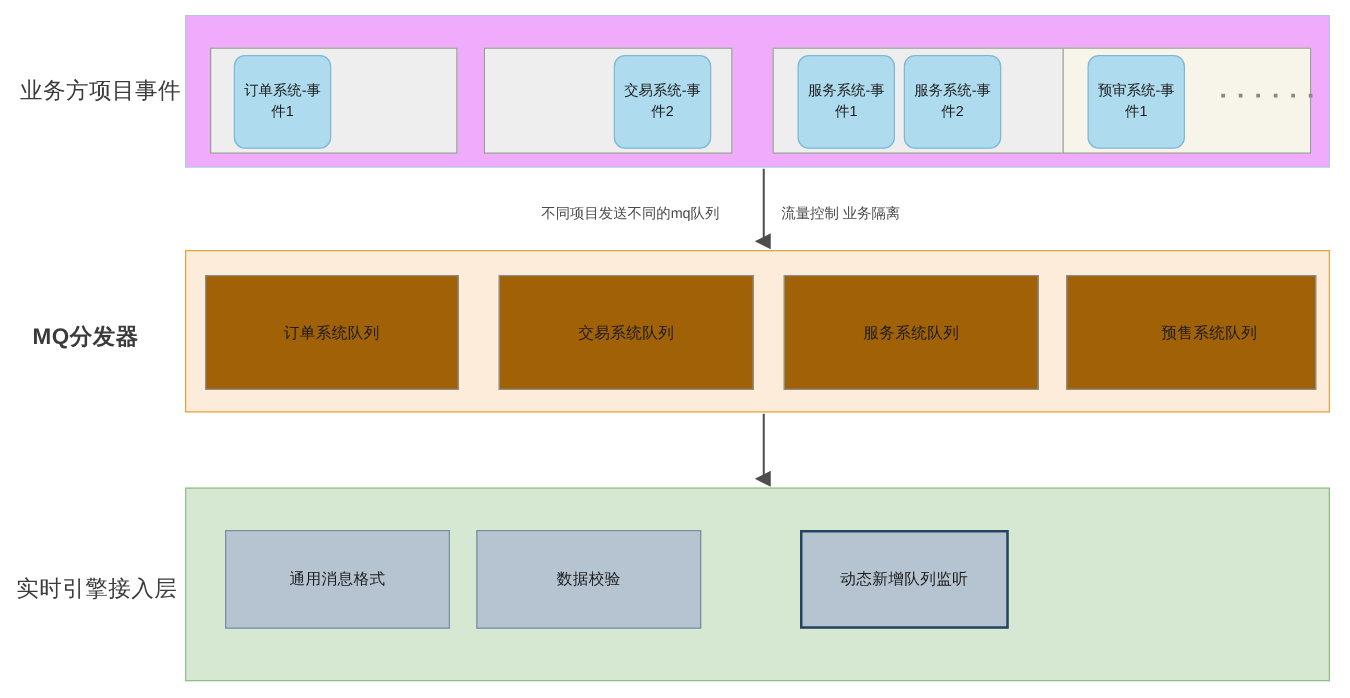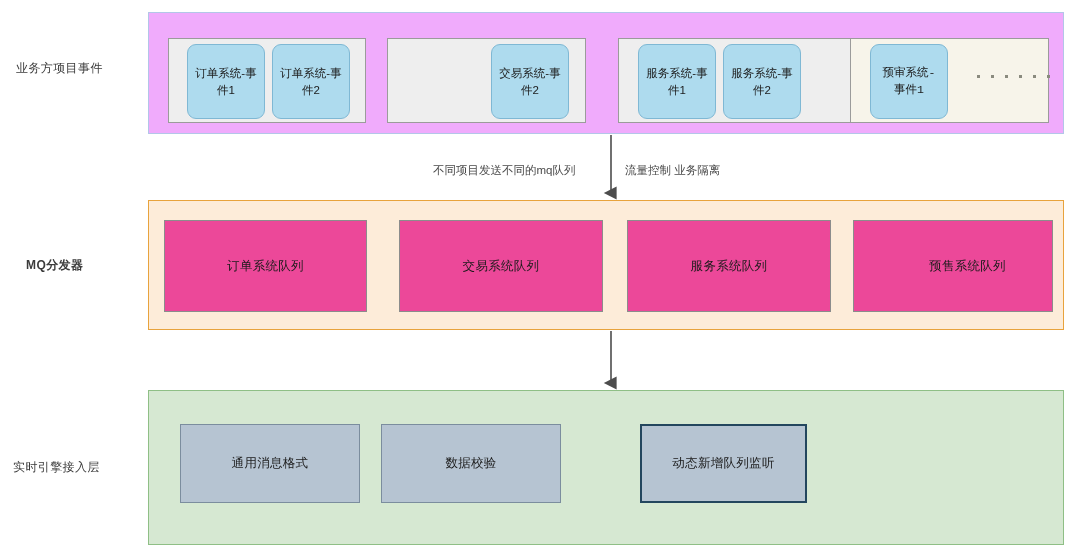--- a/index.html
+++ b/index.html
@@ -18,21 +18,21 @@
   #diagram {
     position: absolute;
     left: 0; top: 0;
     width: 1080px;
     height: 558px;
   }
 
   
   .row-label {
     position: absolute;
-    font-size: 12px;
+    font-size: 18px;
     color: #3b3b3b;
     letter-spacing: .4px;
     white-space: nowrap;
     text-align: right;
   }
   .row-label.r1 { left: 16px; top: 60px; }
   .row-label.r2 { left: 26px; top: 257px; font-weight: bold; }
   .row-label.r3 { left: 13px; top: 459px; }
 
   
@@ -112,21 +112,21 @@
     height: 3px;
     background: #8a8a7e;
   }
 
   
   .queue-box {
     position: absolute;
     box-sizing: border-box;
     top: 220px;
     height: 92px;
-    background: #ec4899;
+    background: #a16207;
     border: 1px solid #8c8c8c;
     display: flex;
     align-items: center;
     justify-content: center;
     font-size: 12.5px;
     color: #1b1b1b;
     letter-spacing: .3px;
   }
 
   
@@ -174,40 +174,39 @@
 
   <div class="row-label r1">业务方项目事件</div>
   <div class="row-label r2">MQ分发器</div>
   <div class="row-label r3">实时引擎接入层</div>
 
   <div class="band events">
 
     <div class="group" style="left:19px; width:198px;">
       <div class="inner">
         <div class="event-card" style="left:18px;">订单系统-事件1</div>
-        <div class="event-card" style="left:103px;">订单系统-事件2</div>
       </div>
     </div>
 
     <div class="group" style="left:238px; width:199px;">
       <div class="inner">
         <div class="event-card" style="left:103px;">交易系统-事件2</div>
       </div>
     </div>
 
     <div class="group" style="left:469px; width:242px;">
       <div class="inner">
         <div class="event-card" style="left:19px;">服务系统-事件1</div>
         <div class="event-card" style="left:104px;">服务系统-事件2</div>
       </div>
     </div>
 
     <div class="group cream" style="left:701px; width:199px;">
       <div class="inner">
-        <div class="event-card" style="left:19px;font-family:Liberation Mono, monospace;">预审系统-事件1</div>
+        <div class="event-card" style="left:19px;">预审系统-事件1</div>
         <div class="ellipsis-dots" style="left:126px;">
           <i></i>
             <i></i>
             <i></i>
             <i></i>
             <i></i>
             <i></i>
         </div>
       </div>
     </div>

